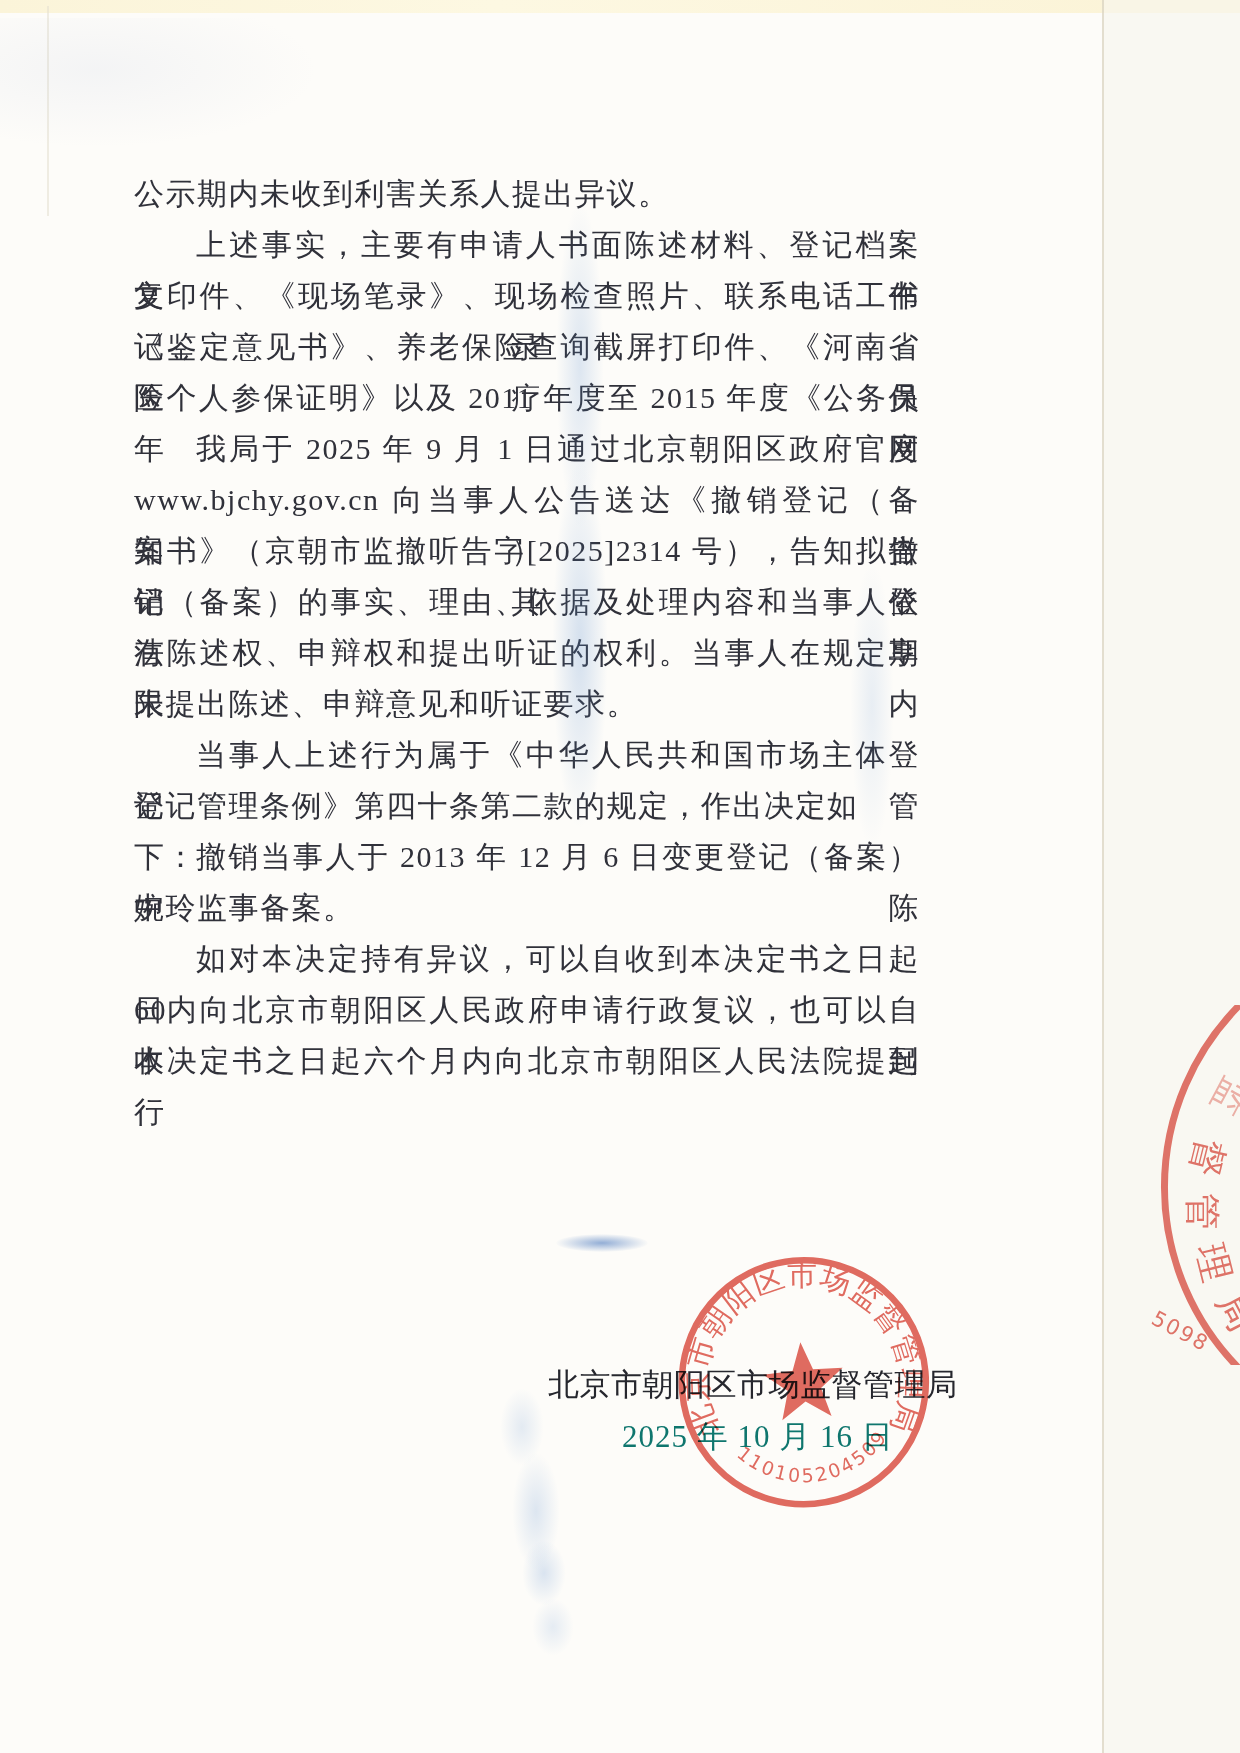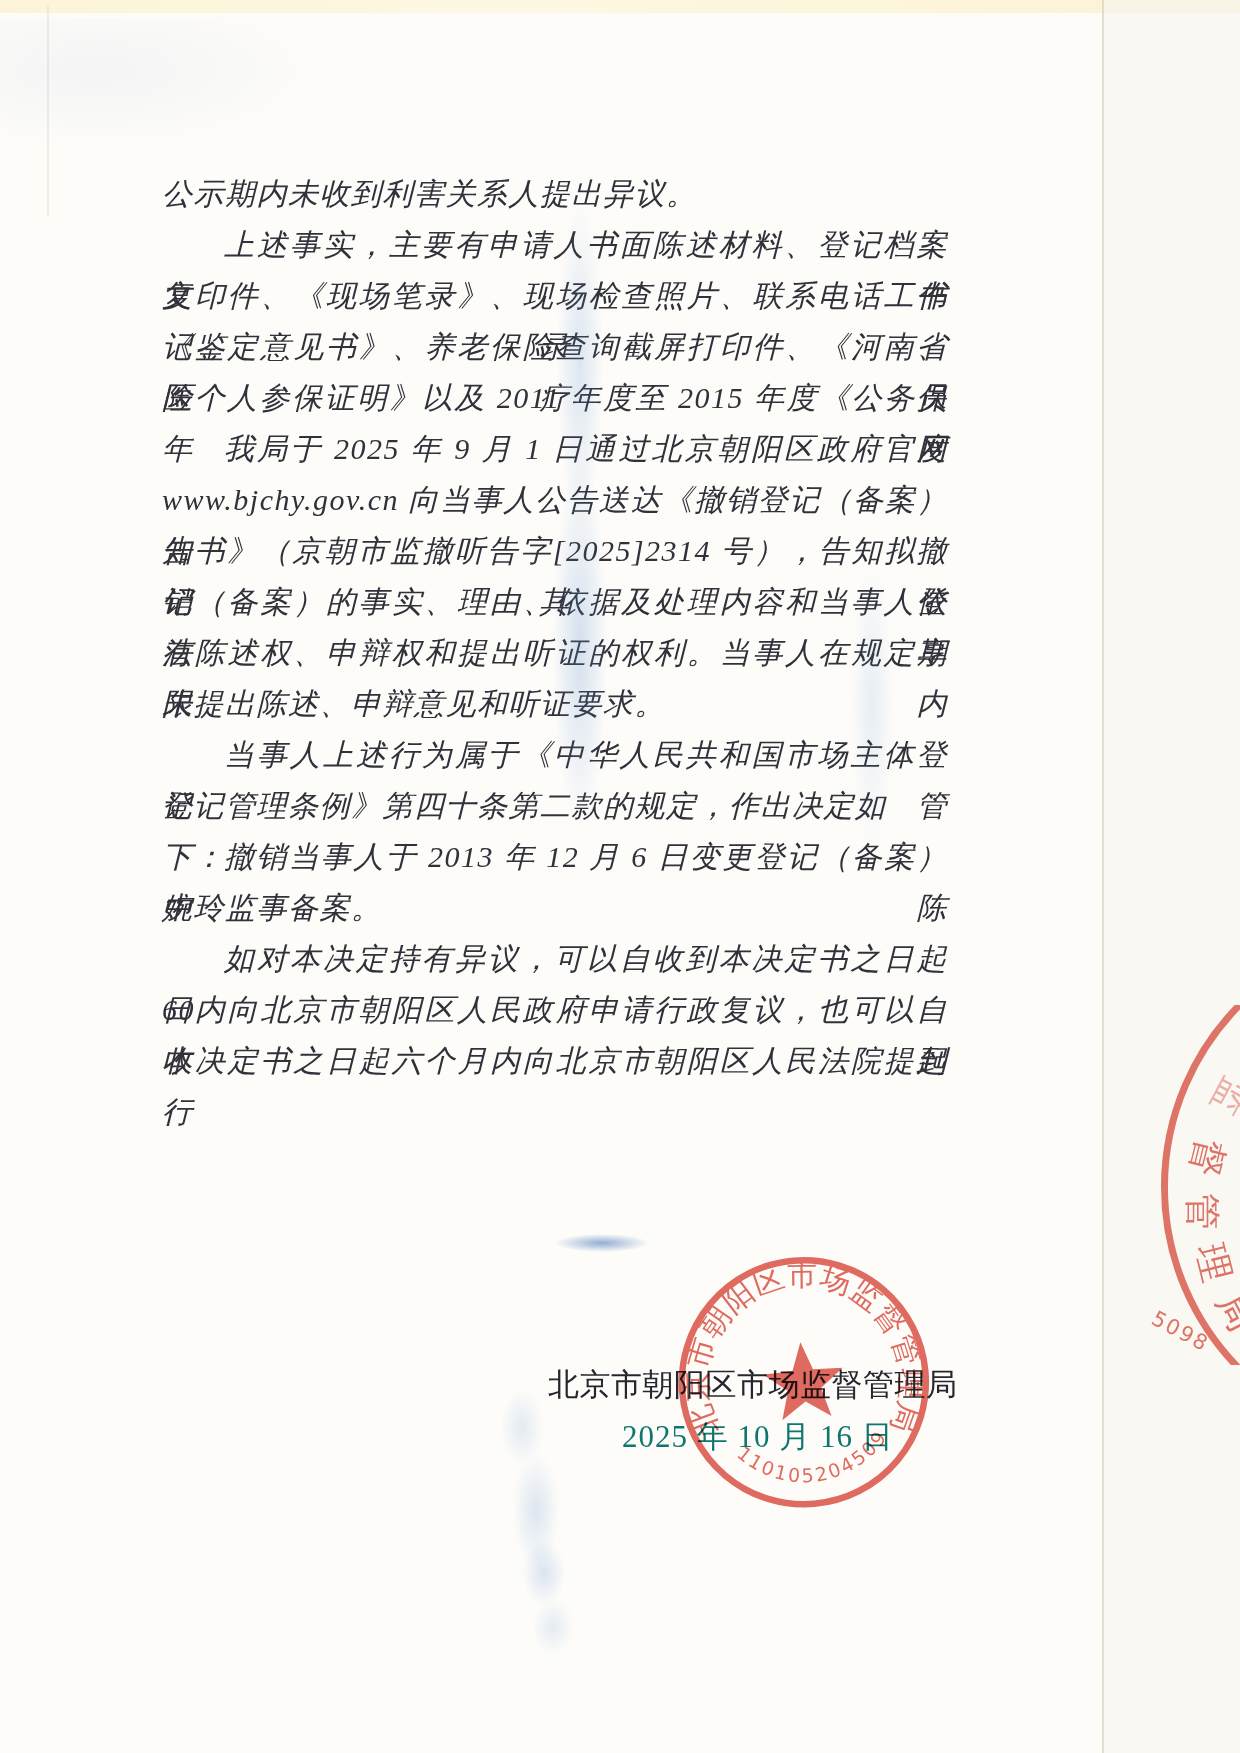--- a/index.html
+++ b/index.html
@@ -32,22 +32,22 @@
   .smudge-b1 { left:500px; top:1388px; width:44px; height:78px;
     background:radial-gradient(ellipse at center, rgba(90,140,205,.16), rgba(90,140,205,0) 70%); }
   .smudge-b2 { left:512px; top:1452px; width:48px; height:118px;
     background:radial-gradient(ellipse at center, rgba(90,140,205,.20), rgba(90,140,205,0) 70%); }
   .smudge-b3 { left:522px; top:1540px; width:44px; height:66px;
     background:radial-gradient(ellipse at center, rgba(90,140,205,.22), rgba(90,140,205,0) 70%); }
   .smudge-b4 { left:532px; top:1598px; width:42px; height:58px;
     background:radial-gradient(ellipse at center, rgba(90,140,205,.15), rgba(90,140,205,0) 70%); }
 
   
-  .text-block { position:absolute; left:162px; top:168px; width:786px;
-    font-size:30px; line-height:51px; color:#30313a; letter-spacing:1.5px;font-style:italic; }
+  .text-block { position:absolute; left:134px; top:168px; width:786px;
+    font-size:30px; line-height:51px; color:#30313a; letter-spacing:1.5px; }
   .line { height:51px; white-space:normal; }
   .just { text-align:justify; text-align-last:justify; text-justify:inter-ideograph; }
   .indent { text-indent:62px; }
 
   .signature { position:absolute; left:548px; top:1366px; font-size:31px;
     line-height:1.2; letter-spacing:0.5px; color:#26272e; }
   .datefield { position:absolute; left:622px; top:1418px; font-size:31px;
     line-height:1.2; letter-spacing:1px; color:#0f766e; }
 
   .stamp-main { position:absolute; left:666px; top:1244px; width:280px; height:280px;

